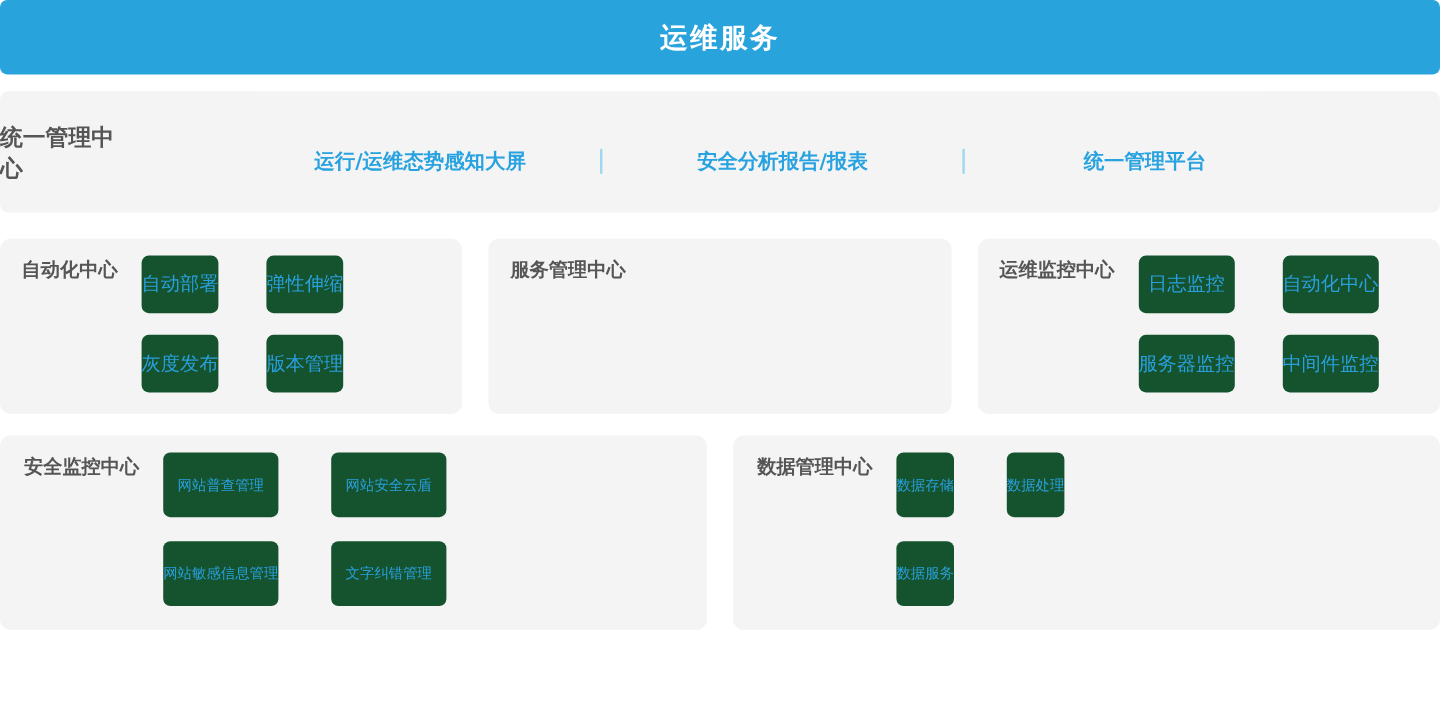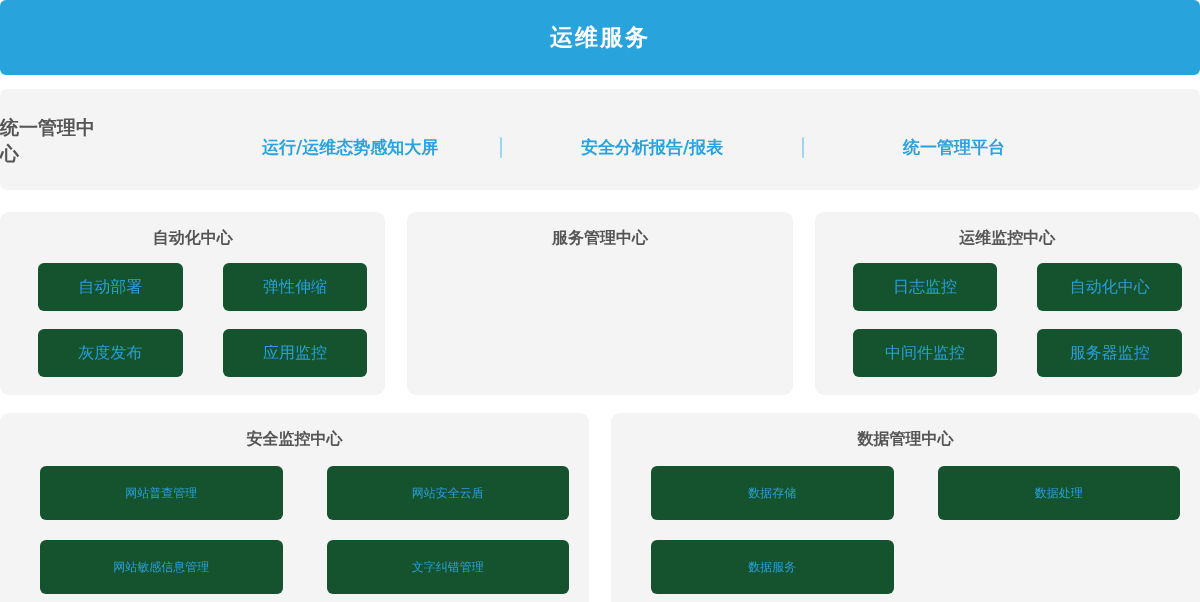--- a/index.html
+++ b/index.html
@@ -18,21 +18,21 @@
     width: 1200px;
     height: 602px;
     position: relative;
     box-sizing: border-box;
     display: flex;
     flex-direction: column;
   }
 
   
   .header-bar {
-    height: 75px;
+    height: 62px;
     background: #29a3dc;
     border-radius: 6px;
     display: flex;
     align-items: center;
     justify-content: center;
     flex: 0 0 auto;
   }
   .header-title {
     color: #ffffff;
     font-size: 23px;
@@ -92,21 +92,20 @@
     gap: 22px;
     flex: 0 0 auto;
   }
   .group {
     background: #f4f4f5;
     border-radius: 9px;
     flex: 1 1 0;
     box-sizing: border-box;
     padding: 14px 18px 18px 18px;
     display: flex;
-    flex-direction: column;
   }
   .group-title {
     color: #555555;
     font-size: 16px;
     font-weight: bold;
     text-align: center;
     margin-bottom: 14px;
     margin-top: 2px;
   }
   .tiles {
@@ -153,35 +152,35 @@
   </div>
 
   <div class="row-three">
 
     <div class="group">
       <div class="group-title">自动化中心</div>
       <div class="tiles">
         <div class="tile">自动部署</div>
         <div class="tile">弹性伸缩</div>
         <div class="tile">灰度发布</div>
-        <div class="tile">应用监控</div>
+        <div class="tile">版本管理</div>
       </div>
     </div>
 
     <div class="group">
       <div class="group-title">服务管理中心</div>
     </div>
 
     <div class="group">
       <div class="group-title">运维监控中心</div>
       <div class="tiles">
         <div class="tile">日志监控</div>
         <div class="tile">自动化中心</div>
+        <div class="tile">服务器监控</div>
         <div class="tile">中间件监控</div>
-        <div class="tile">服务器监控</div>
       </div>
     </div>
 
   </div>
 
   <div class="row-two">
 
     <div class="group wide">
       <div class="group-title">安全监控中心</div>
       <div class="tiles">

